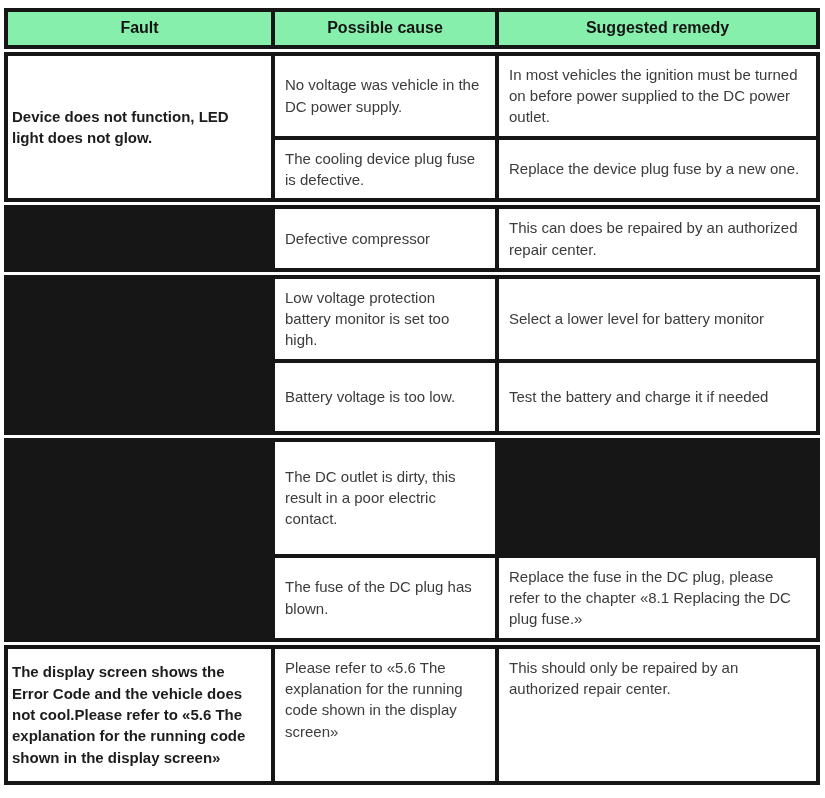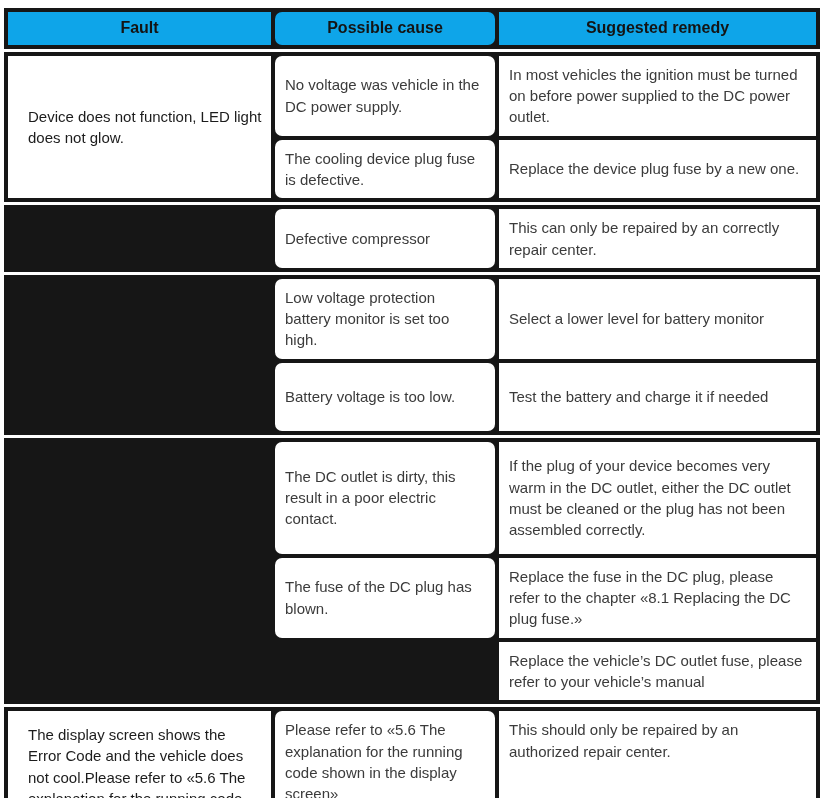--- a/index.html
+++ b/index.html
@@ -31,35 +31,35 @@
     background: #ffffff;
     display: flex;
     align-items: center;
     box-sizing: border-box;
     font-size: 15px;
     line-height: 1.42;
     color: #3b3b3b;
     padding: 8px 10px;
   }
   .hcell {
-    background: #0ea5e9;
+    background: #86efac;
     justify-content: center;
     font-weight: 700;
     font-size: 16px;
     color: #141414;
     padding: 5px 6px;
     min-height: 28px;
   }
   .fault {
     grid-column: 1;
-    font-weight: 400;
+    font-weight: 700;
     color: #1c1c1c;
-    padding: 8px 8px 8px 20px;
+    padding: 8px 8px 8px 4px;
   }
-  .cause { grid-column: 2; border-radius: 7px; }
+  .cause { grid-column: 2; }
   .remedy { grid-column: 3; }
   .rspan2 { grid-row: 1 / span 2; }
   .rspan3 { grid-row: 1 / span 3; }
 </style>
 </head>
 <body>
 
 <div class="tbl">
 
   <div class="block">
@@ -71,36 +71,34 @@
   <div class="block">
     <div class="cell fault rspan2">Device does not function, LED light does not glow.</div>
     <div class="cell cause" style="min-height:68px">No voltage was vehicle in the DC power supply.</div>
     <div class="cell remedy">In most vehicles the ignition must be turned on before power supplied to the DC power outlet.</div>
     <div class="cell cause" style="min-height:46px">The cooling device plug fuse is defective.</div>
     <div class="cell remedy">Replace the device plug fuse by a new one.</div>
   </div>
 
   <div class="block">
     <div class="cell cause" style="min-height:50px">Defective compressor</div>
-    <div class="cell remedy">This can only be repaired by an correctly repair center.</div>
+    <div class="cell remedy">This can does be repaired by an authorized repair center.</div>
   </div>
 
   <div class="block">
     <div class="cell cause" style="min-height:80px">Low voltage protection battery monitor is set too high.</div>
     <div class="cell remedy">Select a lower level for battery monitor</div>
     <div class="cell cause" style="min-height:68px">Battery voltage is too low.</div>
     <div class="cell remedy">Test the battery and charge it if needed</div>
   </div>
 
   <div class="block">
     <div class="cell cause" style="min-height:112px">The DC outlet is dirty, this result in a poor electric contact.</div>
-    <div class="cell remedy">If the plug of your device becomes very warm in the DC outlet, either the DC outlet must be cleaned or the plug has not been assembled correctly.</div>
     <div class="cell cause" style="min-height:64px">The fuse of the DC plug has blown.</div>
     <div class="cell remedy">Replace the fuse in the DC plug, please refer to the chapter «8.1 Replacing the DC plug fuse.»</div>
-    <div class="cell remedy">Replace the vehicle’s DC outlet fuse, please refer to your vehicle’s manual</div>
   </div>
 
   <div class="block">
     <div class="cell fault">The display screen shows the Error Code and the vehicle does not cool.Please refer to «5.6 The explanation for the running code shown in the display screen»</div>
     <div class="cell cause" style="min-height:132px; align-items:flex-start;">Please refer to «5.6 The explanation for the running code shown in the display screen»</div>
     <div class="cell remedy" style="align-items:flex-start;">This should only be repaired by an authorized repair center.</div>
   </div>
 
 </div>
 

